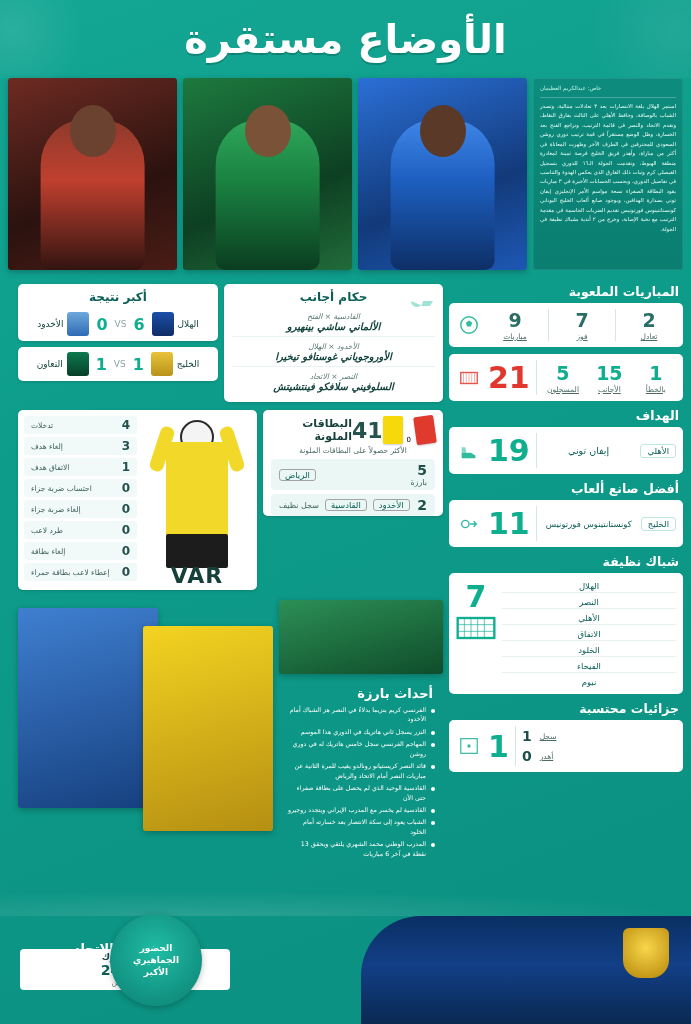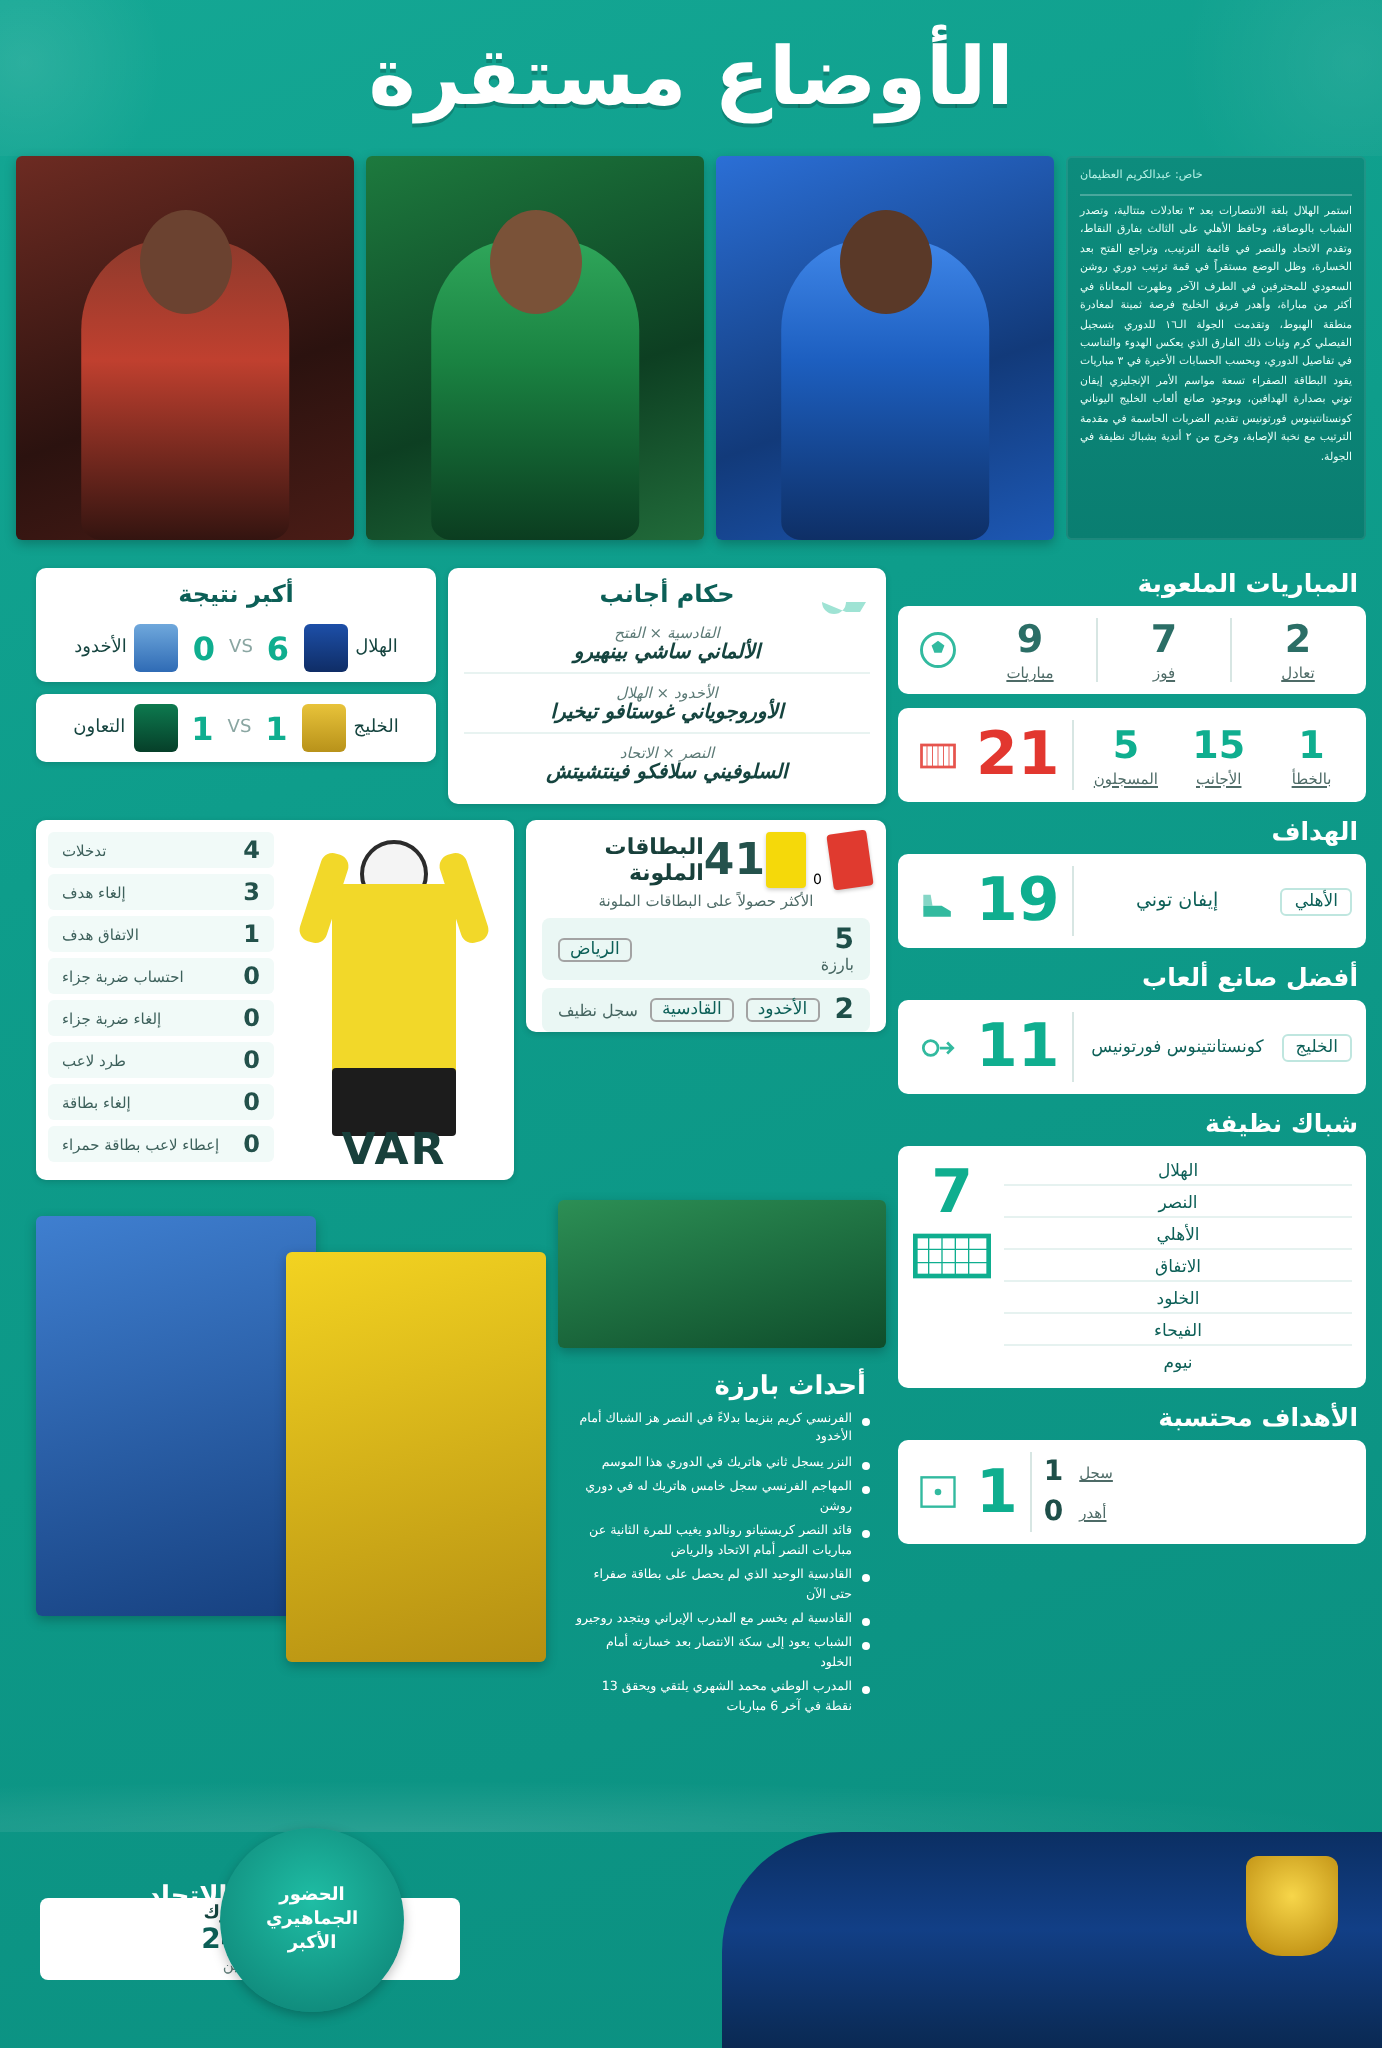--- a/index.html
+++ b/index.html
@@ -390,21 +390,21 @@
               <svg width="40" height="28" viewBox="0 0 24 16">
                 <rect x="1" y="2" width="22" height="12" fill="none" stroke="#0fae8f" stroke-width="1.4"></rect>
                 <path d="M5 2v12M9 2v12M13 2v12M17 2v12M1 6h22M1 10h22" stroke="#0fae8f" stroke-width=".4"></path>
               </svg>
             </div>
           </div>
         </div>
       </div>
 
       <div class="tcard">
-        <h3>الأهداف محتسبة</h3>
+        <h3>جزائيات محتسبة</h3>
         <div class="inner">
           <div class="stat-row">
             <div style="flex:1;">
               <div class="pill-row">
                   <span class="stat-lbl">سجل</span>
                   <span class="strip-num">1</span>
                 </div>
               <div class="pill-row">
                   <span class="stat-lbl">أهدر</span>
                   <span class="strip-num">0</span>

